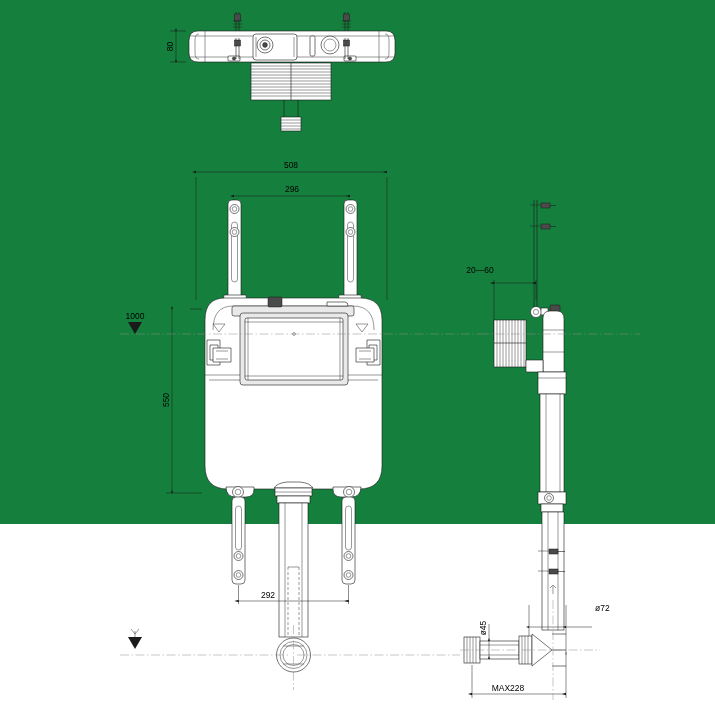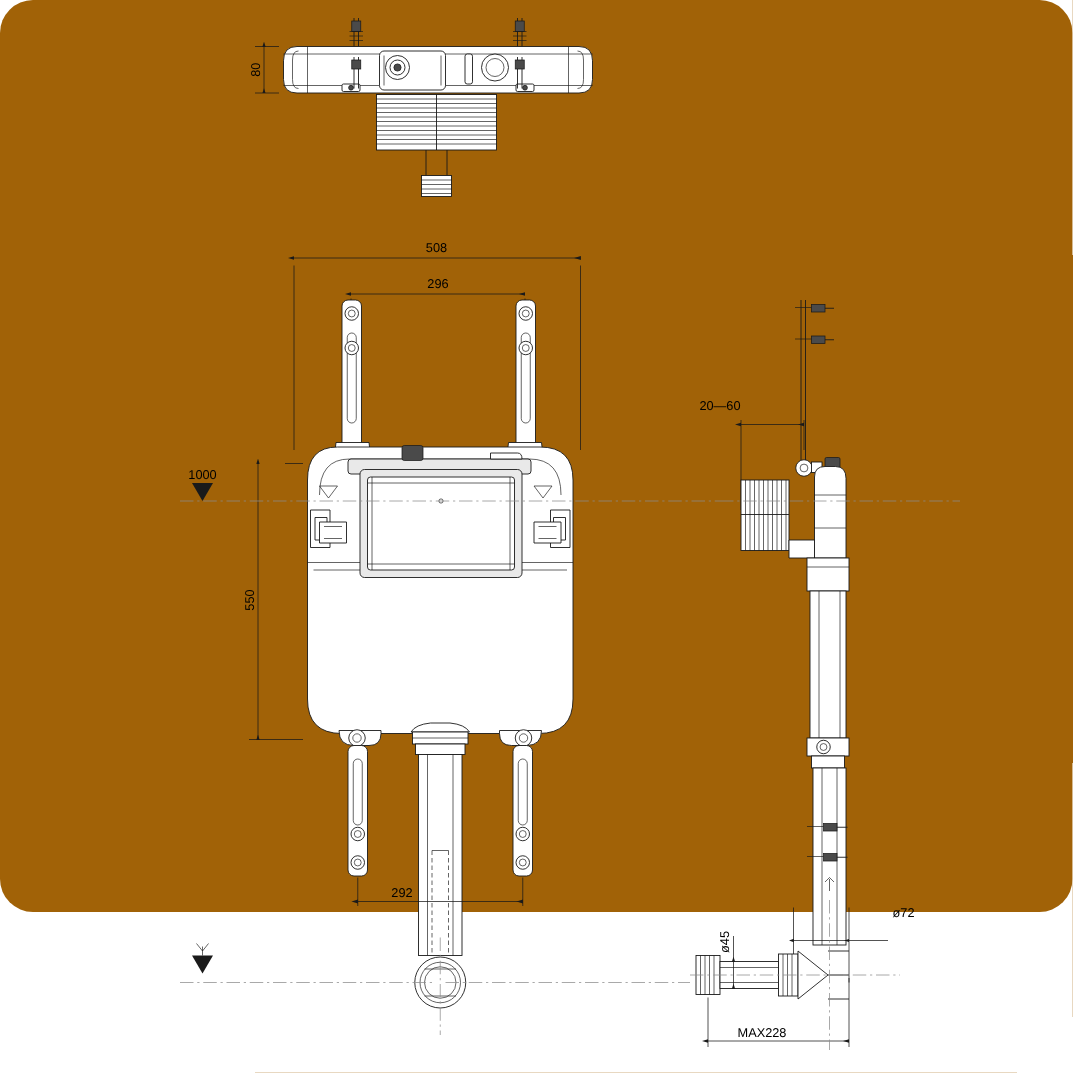--- a/index.html
+++ b/index.html
@@ -1,18 +1,18 @@
 <!DOCTYPE html>
 <html><head>
 <meta charset="utf-8">
 <style>
   html,body{margin:0;padding:0;background:#ffffff;}
   body{width:715px;height:715px;overflow:hidden;
        font-family:"Liberation Sans",sans-serif;color:#1a1a1a;}
-  #sheet{position:relative;width:715px;height:608px;background:#a16207;border-radius:22px;}
+  #sheet{position:relative;width:715px;height:524px;background:#15803d;}
   #sheet svg{position:absolute;left:0;top:0;}
   .dimtxt{font-family:"Liberation Sans",sans-serif;font-size:8.5px;fill:#000;}
 </style>
 </head>
 <body>
 
 <div id="sheet">
 <svg width="715" height="715" viewBox="0 0 715 715">
   <defs>
     <style>

